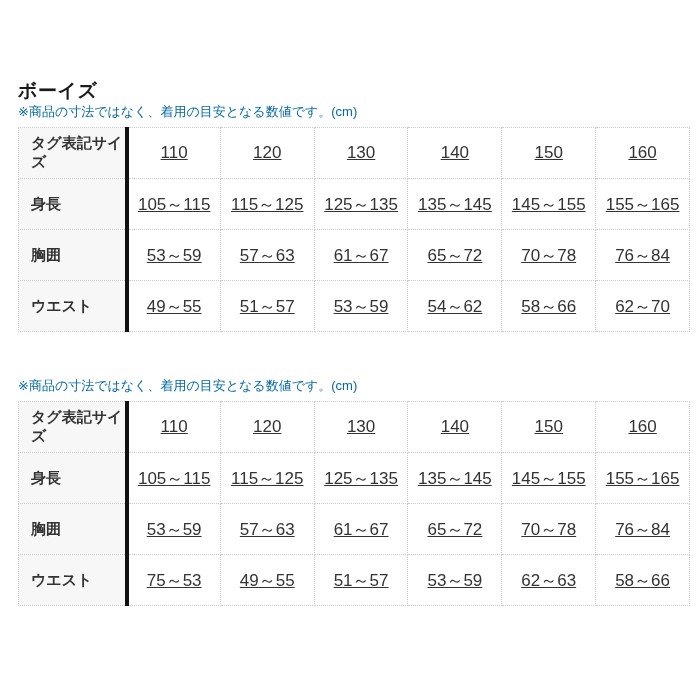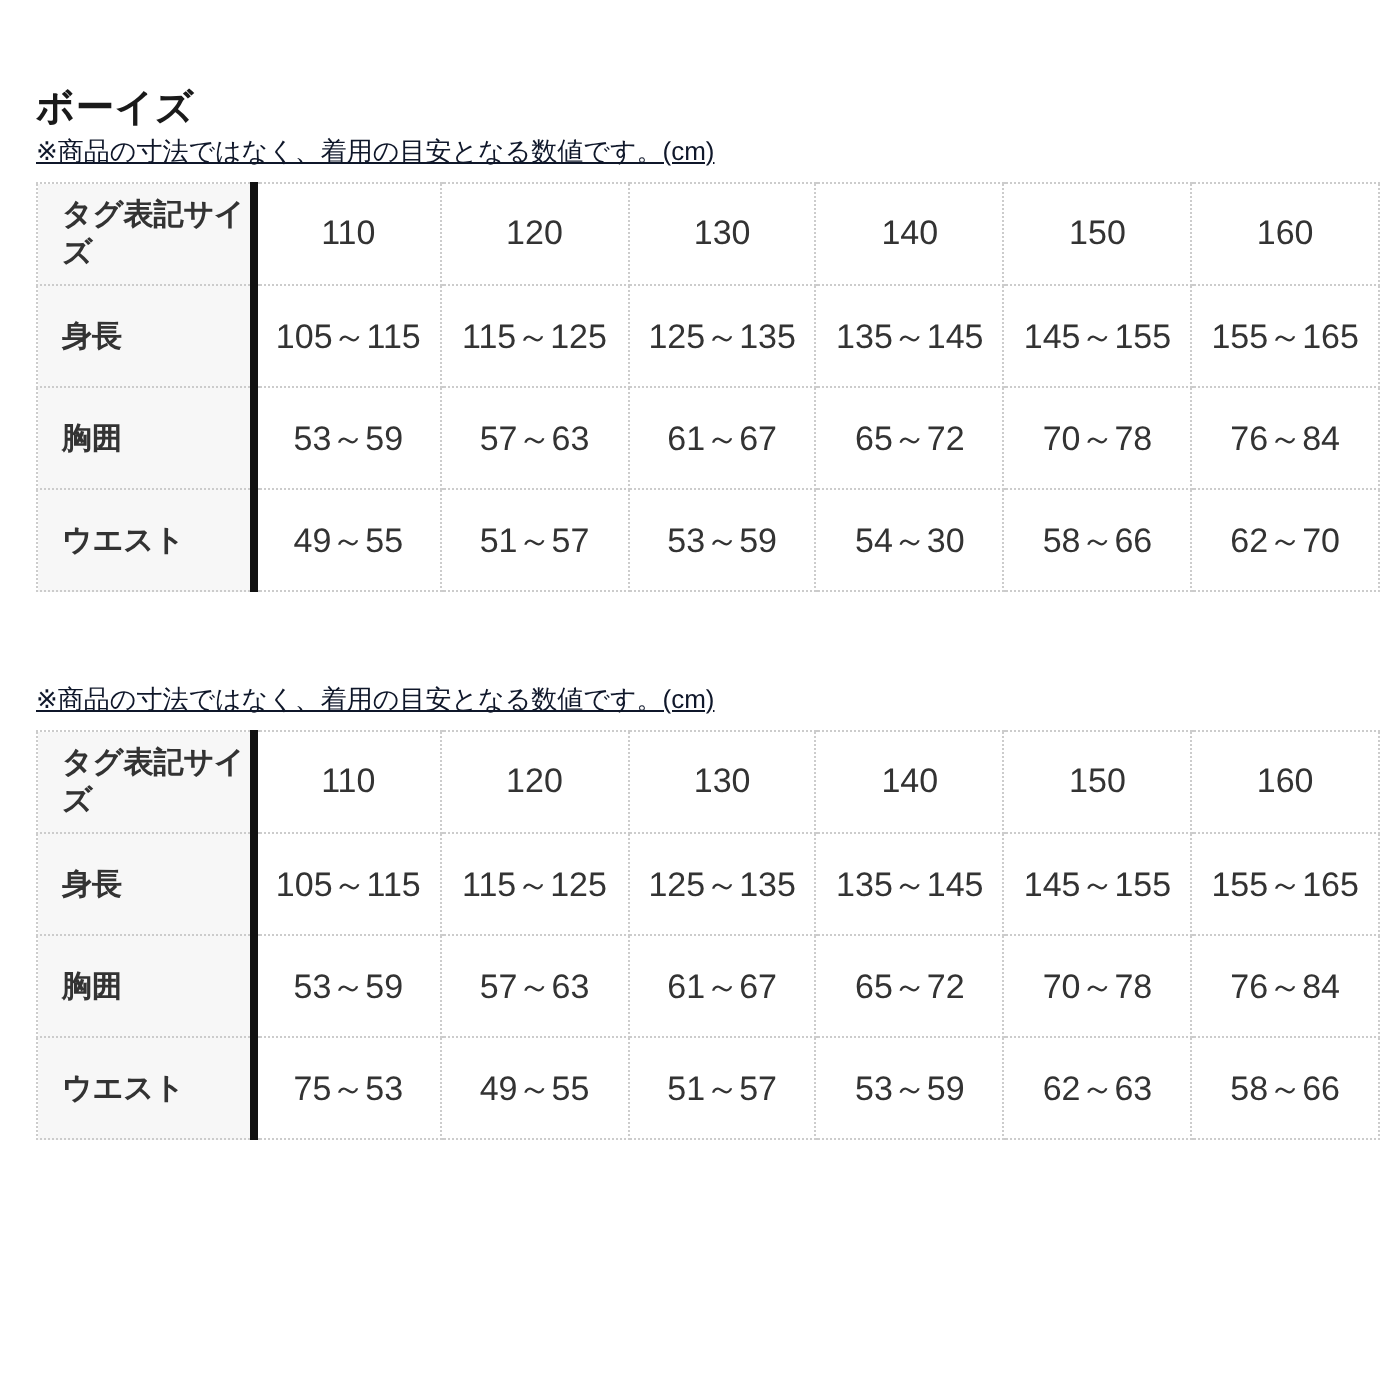--- a/index.html
+++ b/index.html
@@ -13,35 +13,35 @@
     font-family: "Liberation Sans", "DejaVu Sans", sans-serif;
     color: #333333;
     overflow: hidden;
   }
   .container {
     padding: 44px 10px 0 18px;
     box-sizing: border-box;
   }
   .size-section {
     margin-bottom: 46px;
+    margin-top: 36px;
   }
   .section-title {
     font-size: 19px;
     line-height: 21px;
     font-weight: bold;
     color: #1a1a1a;
     margin: 0 0 3px 0;
     letter-spacing: 0.5px;
   }
   .section-note {
     font-size: 13px;
     line-height: 15px;
-    color: #0f172a;
+    color: #0369a1;
     margin: 0 0 8px 0;
-    text-decoration: underline;
   }
   table.size-table {
     border-collapse: collapse;
     width: 672px;
     table-layout: fixed;
   }
   table.size-table th,
   table.size-table td {
     border: 1px dotted #cccccc;
     height: 51px;
@@ -58,20 +58,21 @@
     color: #333333;
     border-right: 4px solid #111111;
     font-family: Liberation Serif, serif;
   }
   table.size-table td {
     background: #ffffff;
     text-align: center;
     font-size: 17px;
     color: #333333;
     font-weight: normal;
+    text-decoration: underline;
   }
 </style>
 </head>
 <body>
 
 <div class="container">
 
   <section class="size-section">
     <h2 class="section-title">ボーイズ</h2>
     <p class="section-note">※商品の寸法ではなく、着用の目安となる数値です。(cm)</p>
@@ -102,21 +103,21 @@
             <td>61～67</td>
             <td>65～72</td>
             <td>70～78</td>
             <td>76～84</td>
           </tr>
           <tr>
             <th>ウエスト</th>
             <td>49～55</td>
             <td>51～57</td>
             <td>53～59</td>
-            <td>54～30</td>
+            <td>54～62</td>
             <td>58～66</td>
             <td>62～70</td>
           </tr>
         </tbody>
     </table>
   </section>
 
   <section class="size-section">
     <p class="section-note">※商品の寸法ではなく、着用の目安となる数値です。(cm)</p>
     <table class="size-table">

